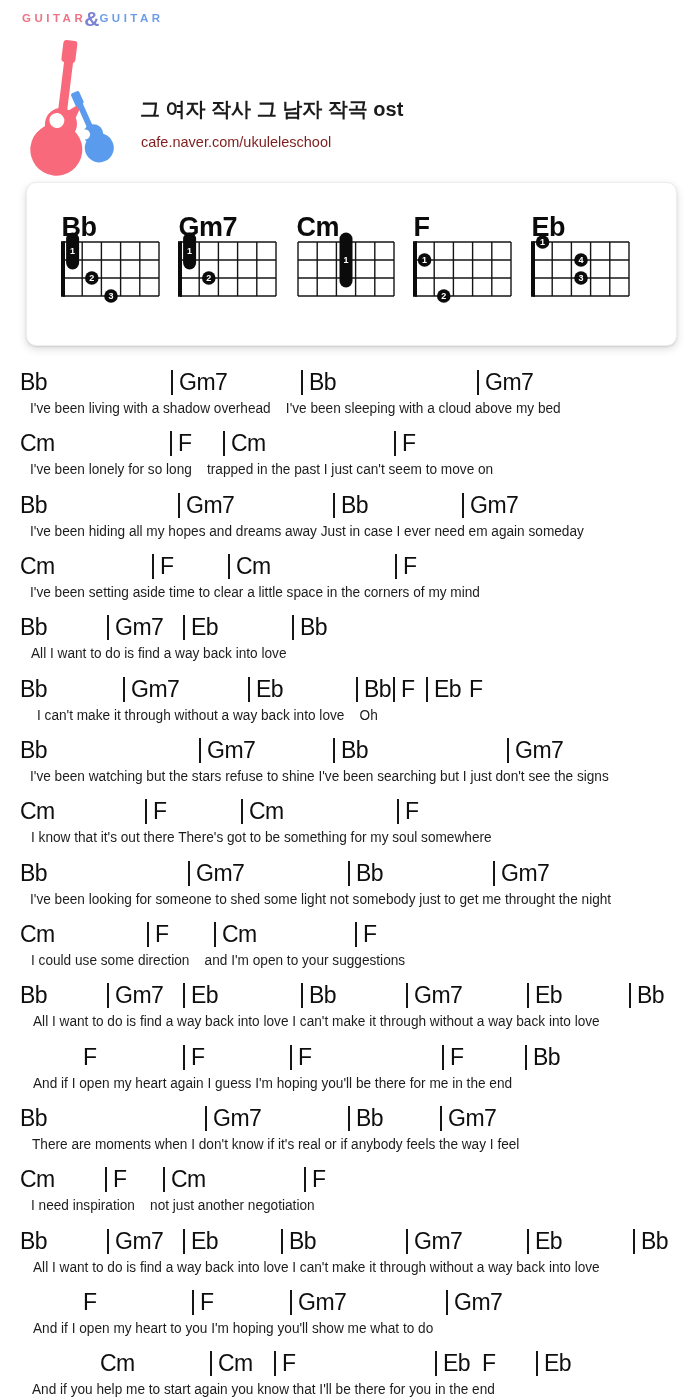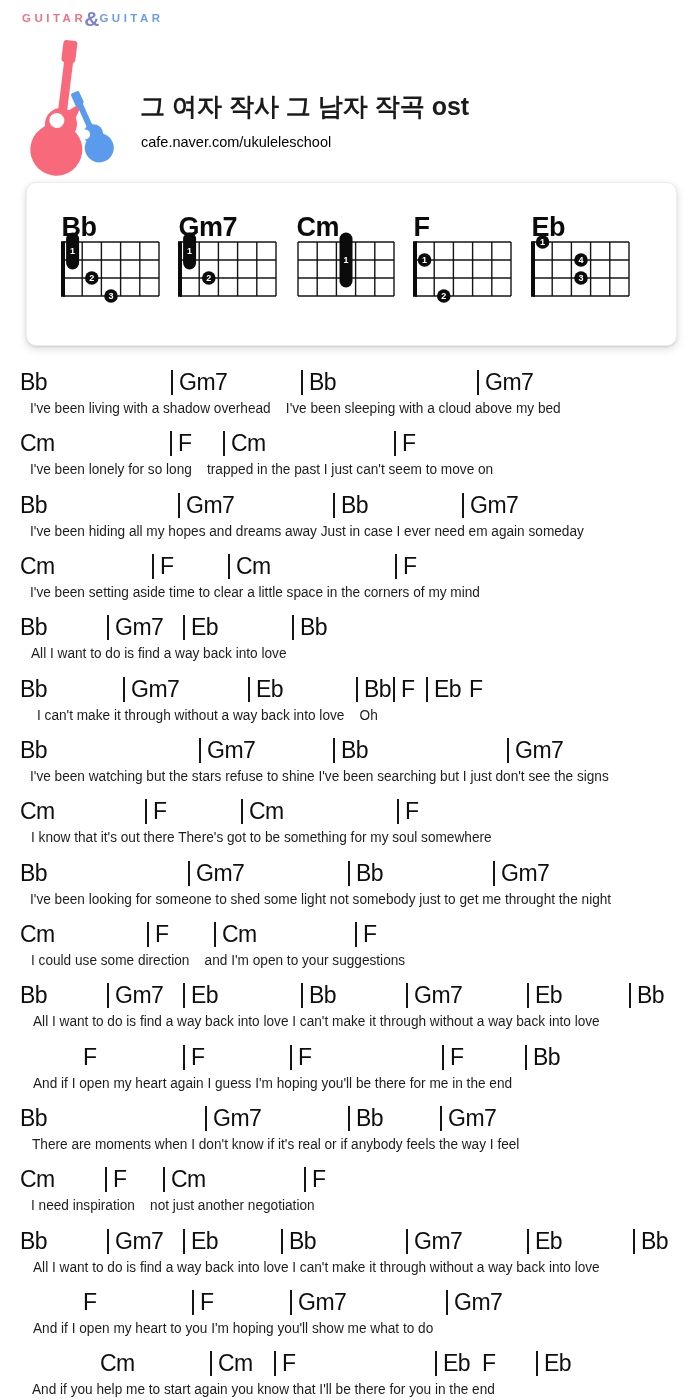--- a/index.html
+++ b/index.html
@@ -4,22 +4,22 @@
 <style>
   html,body{margin:0;padding:0;background:#fff;}
   .page{position:relative;width:700px;height:1400px;background:#fff;overflow:hidden;
         font-family:"Liberation Sans","DejaVu Sans",sans-serif;color:#141414;}
   
   .logo{position:absolute;left:22px;top:8px;display:flex;align-items:center;line-height:1;}
   .logo .lg{font-size:11.5px;font-weight:700;letter-spacing:3.5px;}
   .logo .amp{font-size:21px;font-weight:700;letter-spacing:0;margin:0 0 0 -2px;}
   .title{position:absolute;left:139px;top:46px;font-size:43px;font-weight:600;
          letter-spacing:-1px;color:#0e0e0e;white-space:nowrap;}
-  .subtitle{position:absolute;left:140px;top:90px;font-size:25px;font-weight:700;color:#1b1b1b;white-space:nowrap;}
-  .srcurl{position:absolute;left:141px;top:134px;font-size:14.5px;color:#000000;white-space:nowrap;}
+  .subtitle{position:absolute;left:140px;top:96px;font-size:20px;font-weight:700;color:#1b1b1b;white-space:nowrap;}
+  .srcurl{position:absolute;left:141px;top:134px;font-size:14.5px;color:#7f1d1d;white-space:nowrap;}
   .hero-icons{position:absolute;left:10px;top:36px;}
   
   .card{position:absolute;left:26px;top:182px;width:649px;height:162px;background:#fff;
         border:1px solid #ededed;border-radius:10px;
         box-shadow:0 1px 2px rgba(0,0,0,.10),0 3px 8px rgba(0,0,0,.14);}
   .diagram{position:absolute;top:212px;overflow:visible;}
   .dg-label{font-family:"Liberation Sans","DejaVu Sans",sans-serif;font-size:27px;font-weight:600;
             fill:#0b0b0b;letter-spacing:-0.5px;}
   .dg-finger{font-family:"Liberation Sans","DejaVu Sans",sans-serif;font-size:9px;font-weight:700;fill:#fff;}
   

